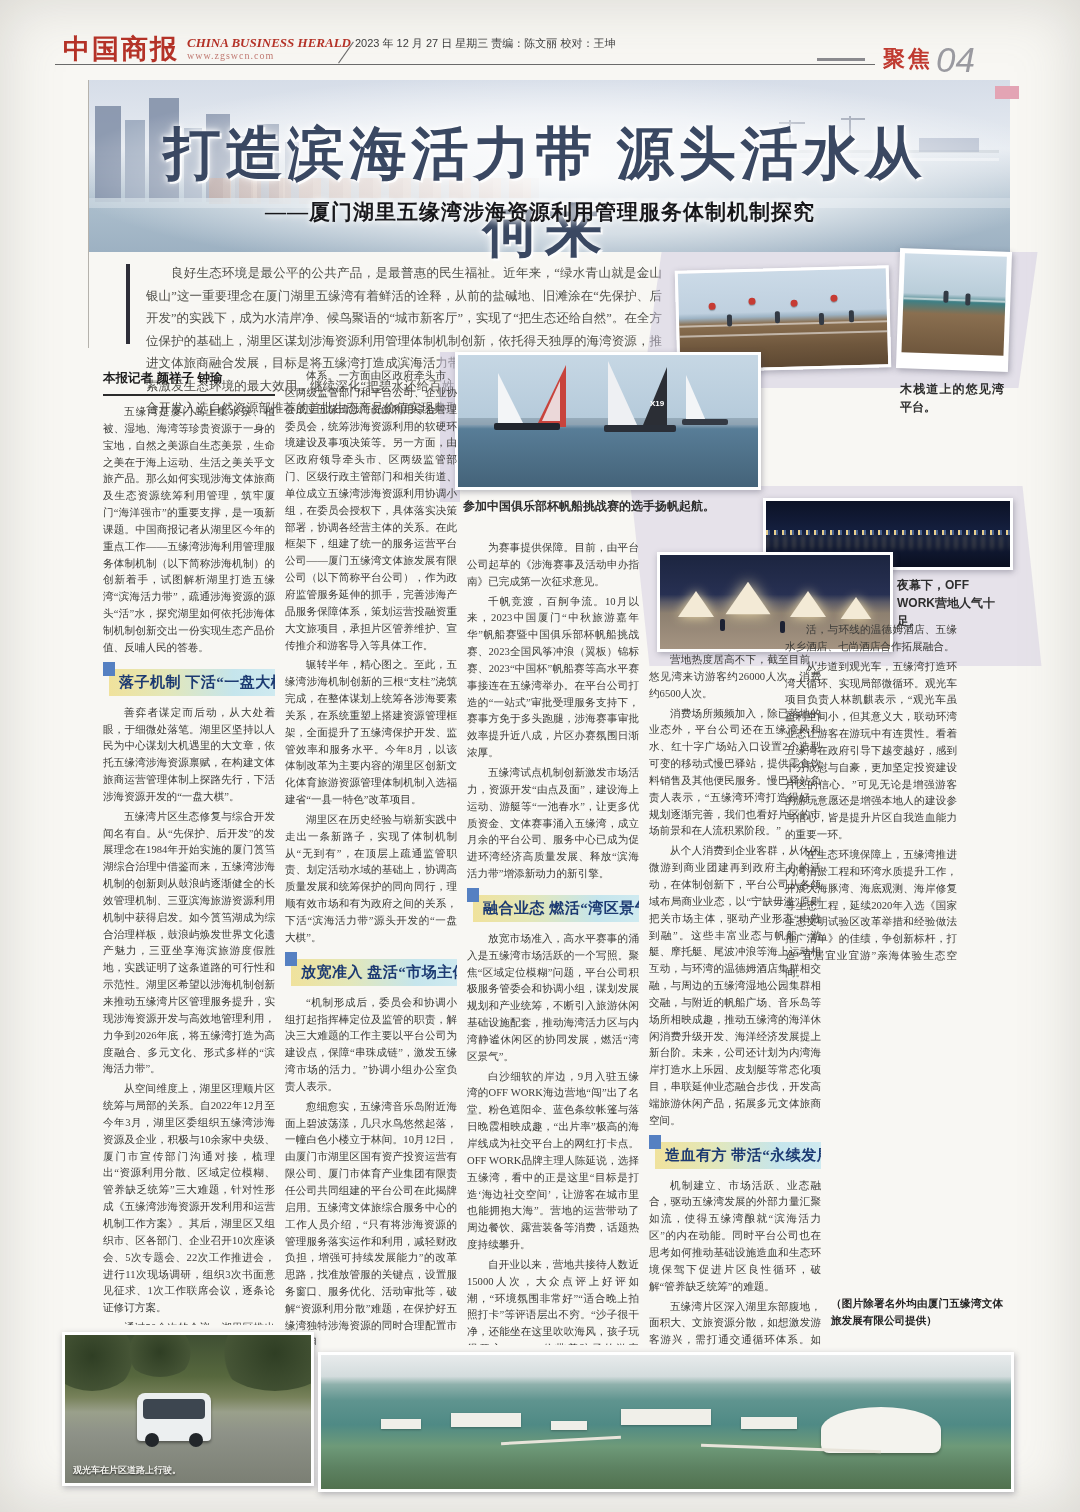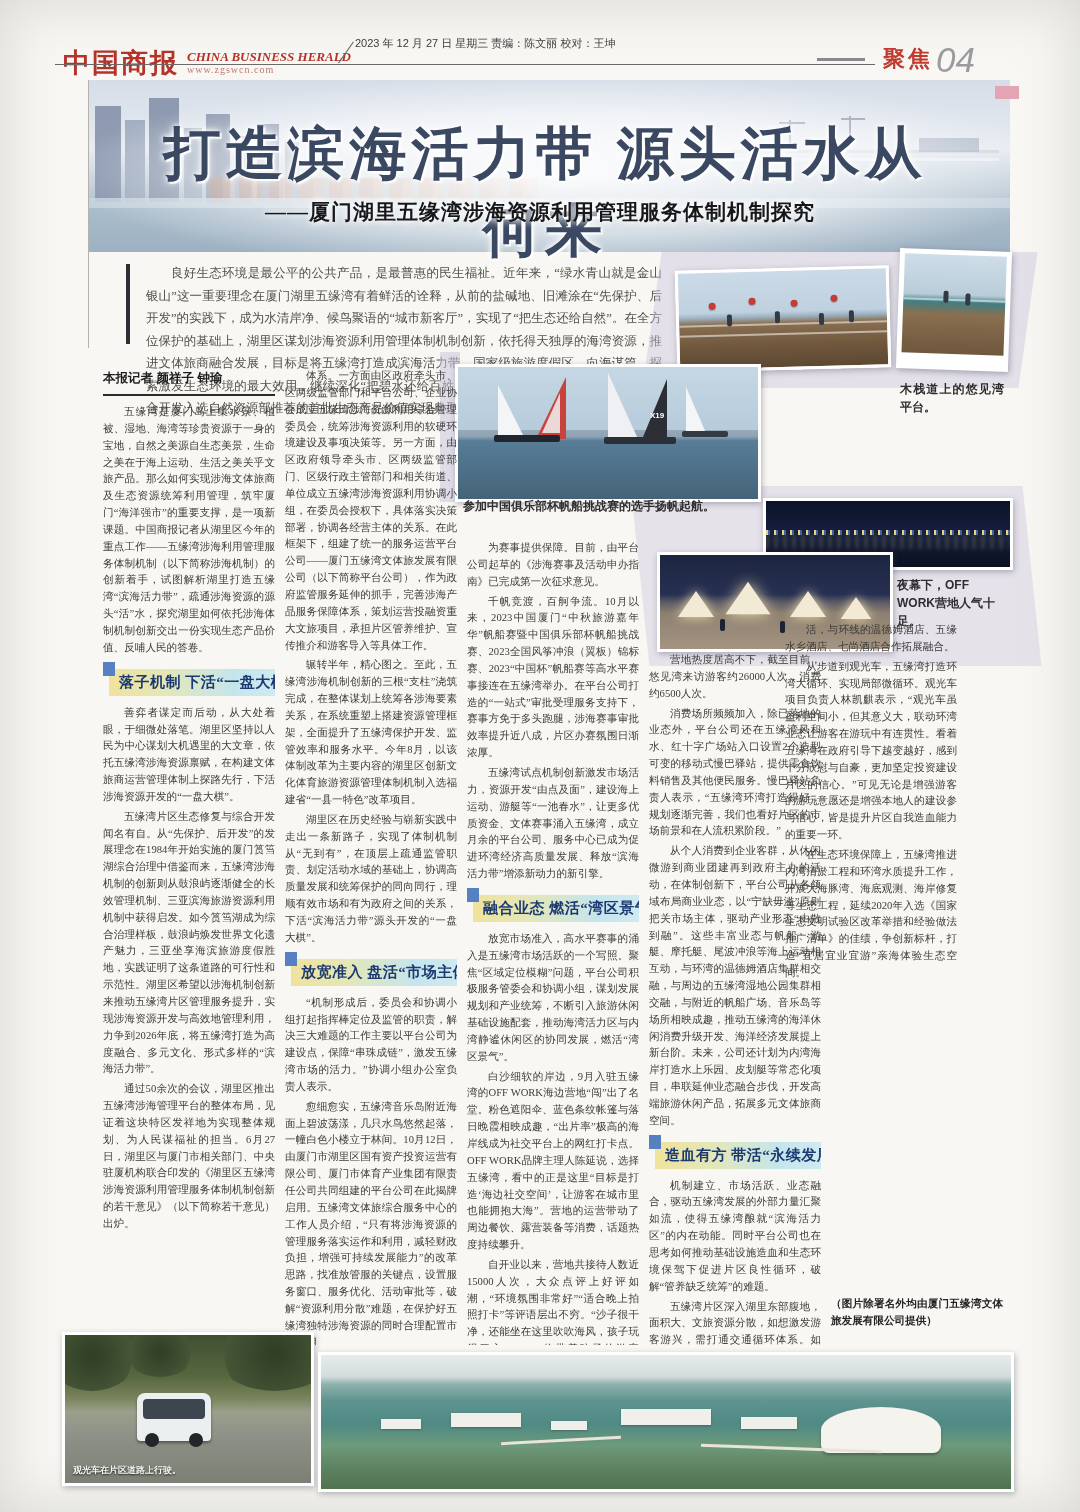--- a/index.html
+++ b/index.html
@@ -1,21 +1,21 @@
 <!DOCTYPE html>
 <html><head>
 <meta charset="utf-8">
 <style>
   html,body{margin:0;padding:0;background:#e9e7e2;}
   .page{position:relative;width:1080px;height:1512px;background:#f8f7f3;margin:0 auto;
         font-family:"Liberation Serif","DejaVu Serif",serif;overflow:hidden;
         box-shadow:inset 0 0 60px rgba(120,115,105,.25);}
   
   .hdr{position:absolute;left:55px;top:30px;width:970px;height:44px;}
-  .brand{position:absolute;left:8px;top:20px;display:flex;align-items:flex-start;}
+  .brand{position:absolute;left:8px;top:6px;display:flex;align-items:flex-start;}
   .brand-cn{font-size:27px;font-weight:bold;color:#b43227;letter-spacing:2px;line-height:1;}
   .brand-side{margin-left:8px;}
   .brand-en{font-size:13px;font-weight:bold;font-style:italic;color:#b43227;line-height:1.1;}
   .brand-url{font-size:10px;color:#c07a72;letter-spacing:1px;}
   .dateline{position:absolute;left:300px;top:6px;font-size:11px;color:#3c3c3c;font-family:"Liberation Sans",sans-serif;}
   .hdr-rule{position:absolute;left:0px;top:34px;width:820px;height:1px;background:#6a6a6a;}
   .hdr-rule2{position:absolute;left:278px;top:22px;width:26px;height:1px;background:#6a6a6a;transform:rotate(-55deg);}
   .focus-dash{position:absolute;right:160px;top:28px;width:48px;height:3px;background:#8a8a8e;}
   .focus{position:absolute;right:92px;top:14px;font-size:22px;font-weight:bold;color:#c03a30;letter-spacing:3px;}
   .pageno{position:absolute;right:50px;top:10px;font-size:35px;font-style:italic;color:#9a9aa0;font-family:"Liberation Sans",sans-serif;}
@@ -161,21 +161,21 @@
 
   <div class="polaroid" style="left:898px;top:250px;width:112px;height:120px;">
     <div class="inner">
       <div class="rail" style="top:44px;"></div>
       <div class="person" style="left:40px;top:36px;"></div>
       <div class="person" style="left:62px;top:38px;"></div>
     </div>
   </div>
   <div class="cap" style="left:900px;top:380px;width:104px;text-align:justify;">木栈道上的悠见湾平台。</div>
 
-  <div class="photo ph-sail" style="left:455px;top:364px;width:300px;height:132px;">
+  <div class="photo ph-sail" style="left:455px;top:352px;width:300px;height:132px;">
     <div class="shore"></div>
     <div class="tri" style="left:40px;top:18px;width:0;height:0;border-left:0 solid transparent;border-right:26px solid transparent;border-bottom:52px solid #f3f5f7;"></div>
     <div class="tri" style="left:78px;top:10px;width:0;height:0;border-left:30px solid transparent;border-right:0 solid transparent;border-bottom:62px solid #c8433c;"></div>
     <div class="tri" style="left:84px;top:26px;width:0;height:0;border-left:18px solid transparent;border-right:0 solid transparent;border-bottom:40px solid #f1f2f4;opacity:.85;"></div>
     <div class="tri" style="left:150px;top:6px;width:0;height:0;border-left:0 solid transparent;border-right:30px solid transparent;border-bottom:66px solid #eef0f3;"></div>
     <div class="tri" style="left:185px;top:12px;width:0;height:0;border-left:24px solid transparent;border-right:0 solid transparent;border-bottom:58px solid #2b2e35;"></div>
     <div style="position:absolute;left:192px;top:44px;color:#fff;font-size:8px;font-weight:bold;font-family:'Liberation Sans',sans-serif;">X19</div>
     <div class="tri" style="left:228px;top:20px;width:0;height:0;border-left:0 solid transparent;border-right:20px solid transparent;border-bottom:46px solid #f3f5f7;"></div>
     <div style="position:absolute;left:36px;top:68px;width:66px;height:7px;background:#21262e;border-radius:2px;"></div>
     <div style="position:absolute;left:146px;top:70px;width:72px;height:7px;background:#2a2f38;border-radius:2px;"></div>
@@ -197,20 +197,21 @@
     <div class="person" style="left:120px;top:66px;background:#1d2233;"></div>
   </div>
   <div class="cap" style="left:897px;top:576px;width:110px;">夜幕下，OFF WORK营地人气十足。</div>
 
   <div class="byline">本报记者 颜祥子 钟瑜</div>
   <div class="col" style="left:103px;top:404px;height:921px;">
       <p class="para">五缘湾是厦门岛上集水景、植被、湿地、海湾等珍贵资源于一身的宝地，自然之美源自生态美景，生命之美在于海上运动、生活之美关乎文旅产品。那么如何实现涉海文体旅商及生态资源统筹利用管理，筑牢厦门“海洋强市”的重要支撑，是一项新课题。中国商报记者从湖里区今年的重点工作——五缘湾涉海利用管理服务体制机制（以下简称涉海机制）的创新着手，试图解析湖里打造五缘湾“滨海活力带”，疏通涉海资源的源头“活”水，探究湖里如何依托涉海体制机制创新交出一份实现生态产品价值、反哺人民的答卷。</p>
       <div class="sec-head"><span class="sq"></span><span>落子机制 下活“一盘大棋”</span></div>
       <p class="para">善弈者谋定而后动，从大处着眼，于细微处落笔。湖里区坚持以人民为中心谋划大机遇里的大文章，依托五缘湾涉海资源禀赋，在构建文体旅商运营管理体制上探路先行，下活涉海资源开发的“一盘大棋”。</p>
       <p class="para">五缘湾片区生态修复与综合开发闻名有自。从“先保护、后开发”的发展理念在1984年开始实施的厦门筼筜湖综合治理中借鉴而来，五缘湾涉海机制的创新则从鼓浪屿逐渐健全的长效管理机制、三亚滨海旅游资源利用机制中获得启发。如今筼筜湖成为综合治理样板，鼓浪屿焕发世界文化遗产魅力，三亚坐享海滨旅游度假胜地，实践证明了这条道路的可行性和示范性。湖里区希望以涉海机制创新来推动五缘湾片区管理服务提升，实现涉海资源开发与高效地管理利用，力争到2026年底，将五缘湾打造为高度融合、多元文化、形式多样的“滨海活力带”。</p>
+      <p class="para">从空间维度上，湖里区理顺片区统筹与局部的关系。自2022年12月至今年3月，湖里区委组织五缘湾涉海资源及企业，积极与10余家中央级、厦门市宣传部门沟通对接，梳理出“资源利用分散、区域定位模糊、管养缺乏统筹”三大难题，针对性形成《五缘湾涉海资源开发利用和运营机制工作方案》。其后，湖里区又组织市、区各部门、企业召开10次座谈会、5次专题会、22次工作推进会，进行11次现场调研，组织3次书面意见征求、1次工作联席会议，逐条论证修订方案。</p>
       <p class="para">通过50余次的会议，湖里区推出五缘湾涉海管理平台的整体布局，见证着这块特区发祥地为实现整体规划、为人民谋福祉的担当。6月27日，湖里区与厦门市相关部门、中央驻厦机构联合印发的《湖里区五缘湾涉海资源利用管理服务体制机制创新的若干意见》（以下简称若干意见）出炉。</p>
     </div>
   <div class="col" style="left:285px;top:368px;height:977px;">
       <p class="para">体系。一方面由区政府牵头市、区两级监管部门和平台公司、企业协会成立五缘湾涉海资源利用综合管理委员会，统筹涉海资源利用的软硬环境建设及事项决策等。另一方面，由区政府领导牵头市、区两级监管部门、区级行政主管部门和相关街道、单位成立五缘湾涉海资源利用协调小组，在委员会授权下，具体落实决策部署，协调各经营主体的关系。在此框架下，组建了统一的服务运营平台公司——厦门五缘湾文体旅发展有限公司（以下简称平台公司），作为政府监管服务延伸的抓手，完善涉海产品服务保障体系，策划运营投融资重大文旅项目，承担片区管养维护、宣传推介和游客导入等具体工作。</p>
       <p class="para">辗转半年，精心图之。至此，五缘湾涉海机制创新的三根“支柱”浇筑完成，在整体谋划上统筹各涉海要素关系，在系统重塑上搭建资源管理框架，全面提升了五缘湾保护开发、监管效率和服务水平。今年8月，以该体制改革为主要内容的湖里区创新文化体育旅游资源管理体制机制入选福建省“一县一特色”改革项目。</p>
       <p class="para">湖里区在历史经验与崭新实践中走出一条新路子，实现了体制机制从“无到有”，在顶层上疏通监管职责、划定活动水域的基础上，协调高质量发展和统筹保护的同向同行，理顺有效市场和有为政府之间的关系，下活“滨海活力带”源头开发的“一盘大棋”。</p>
       <div class="sec-head"><span class="sq"></span><span>放宽准入 盘活“市场主体”</span></div>
       <p class="para">“机制形成后，委员会和协调小组打起指挥棒定位及监管的职责，解决三大难题的工作主要以平台公司为建设点，保障“串珠成链”，激发五缘湾市场的活力。”协调小组办公室负责人表示。</p>
       <p class="para">愈细愈实，五缘湾音乐岛附近海面上碧波荡漾，几只水鸟悠然起落，一幢白色小楼立于林间。10月12日，由厦门市湖里区国有资产投资运营有限公司、厦门市体育产业集团有限责任公司共同组建的平台公司在此揭牌启用。五缘湾文体旅综合服务中心的工作人员介绍，“只有将涉海资源的管理服务落实运作和利用，减轻财政负担，增强可持续发展能力”的改革思路，找准放管服的关键点，设置服务窗口、服务优化、活动审批等，破解“资源利用分散”难题，在保护好五缘湾独特涉海资源的同时合理配置市场利用。</p>
     </div>

